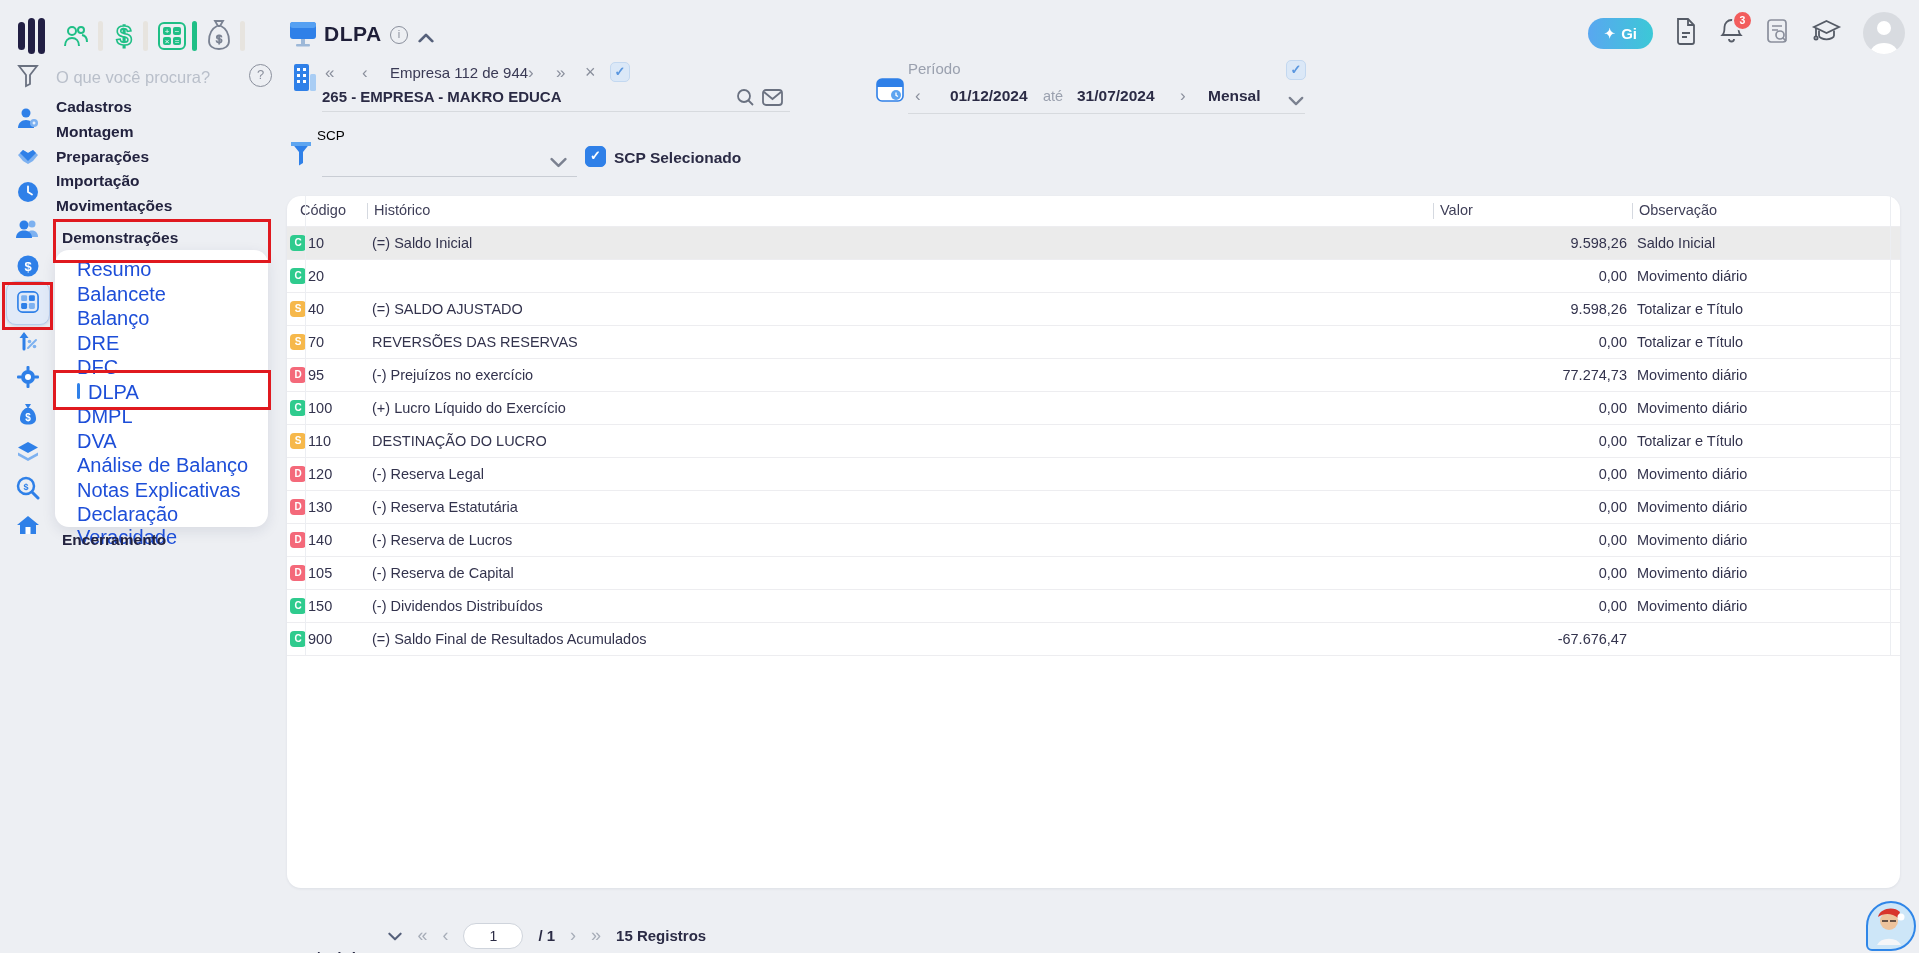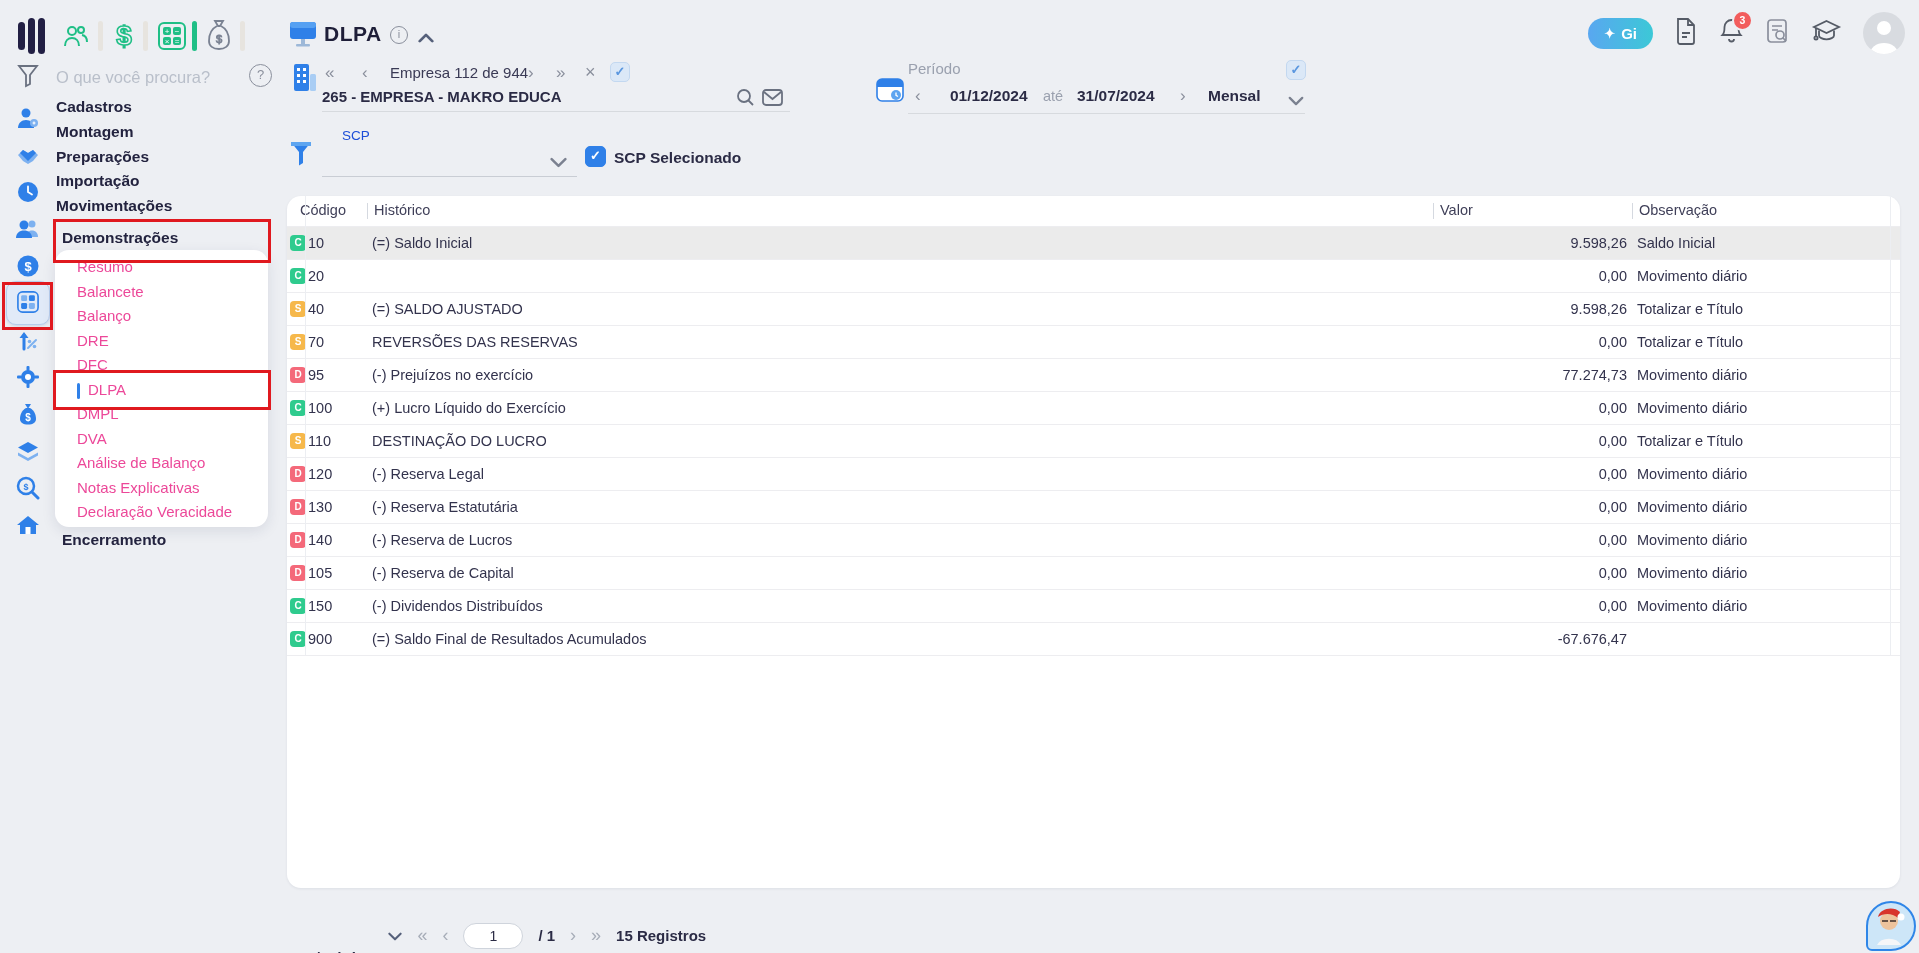--- a/index.html
+++ b/index.html
@@ -14,21 +14,21 @@
   .calc-hl{position:absolute;left:6px;top:281px;width:42px;height:42px;border-radius:10px;
            background:#e1eaf8;border:1px solid #b6cdec;box-shadow:0 1px 3px rgba(40,80,160,.18);}
   
   .redbox{position:absolute;border:3px solid #e0191f;background:transparent;}
   
   .menu{position:absolute;left:56px;top:98px;list-style:none;margin:0;padding:0;}
   .menu li{height:24.8px;font-size:15.5px;font-weight:700;color:#23233f;}
   .submenu-card{position:absolute;left:55px;top:250px;width:213px;height:277px;background:#fff;
                 border-radius:14px;box-shadow:0 4px 14px rgba(30,40,80,.10);}
   .submenu{list-style:none;margin:0;padding:8px 0 0 22px;}
-  .submenu li{height:24.5px;font-size:15px;color:#ec4899;position:relative;}
+  .submenu li{height:24.5px;font-size:20px;color:#1d4ed8;position:relative;}
   .submenu li.selected{padding-left:11px;}
   .submenu li.selected::before{content:"";position:absolute;left:0;top:2px;width:3px;height:16px;background:#2f80e8;border-radius:2px;}
   .enc{position:absolute;left:62px;top:531px;font-size:15.5px;font-weight:700;color:#23233f;}
   
   .cb{position:absolute;width:18px;height:18px;border-radius:5px;background:#dbe8f7;border:1px solid #c3d8f0;
       color:#5b97df;font-size:13px;line-height:17px;text-align:center;font-weight:700;}
   .cb-solid{background:#2f80e8;border-color:#2f80e8;color:#fff;}
   
   .tcard{position:absolute;left:287px;top:196px;width:1613px;height:692px;background:#fff;
          border-radius:14px;box-shadow:0 1px 3px rgba(20,30,60,.07);overflow:hidden;}
@@ -236,21 +236,21 @@
 </div>
 <div class="cb" style="left:1286px;top:60px;">✓</div>
 <div class="underline" style="left:908px;top:113px;width:397px;"></div>
 
 <div class="abs" style="left:289px;top:140px;">
   <svg width="24" height="27" viewBox="0 0 24 27">
     <path d="M2 2 h20 l-8 10 v11 l-4 2.5 v-13.5z" fill="#2f80e8"></path>
     <rect x="2" y="2" width="20" height="4" fill="#5ea5f0"></rect>
   </svg>
 </div>
-<span class="abs" style="left:342px;top:128px;font-size:13.5px;color:#1d4ed8;">SCP</span>
+<span class="abs" style="left:317px;top:128px;font-size:13.5px;color:#000000;">SCP</span>
 <div class="abs" style="left:322px;top:146px;width:255px;height:30px;"></div>
 <div class="abs" style="left:550px;top:154px;">
   <svg width="17" height="11" viewBox="0 0 12 8">
       <path class="chev" d="M1 1.5 L6 6.5 L11 1.5"></path>
     </svg>
 </div>
 <div class="underline" style="left:322px;top:176px;width:255px;background:#c9cdd4;"></div>
 <div class="cb cb-solid" style="left:585px;top:146px;width:19px;height:19px;">✓</div>
 <span class="abs" style="left:614px;top:149px;font-size:15.5px;font-weight:600;color:#2b2b45;text-align:right;">SCP Selecionado</span>
 

